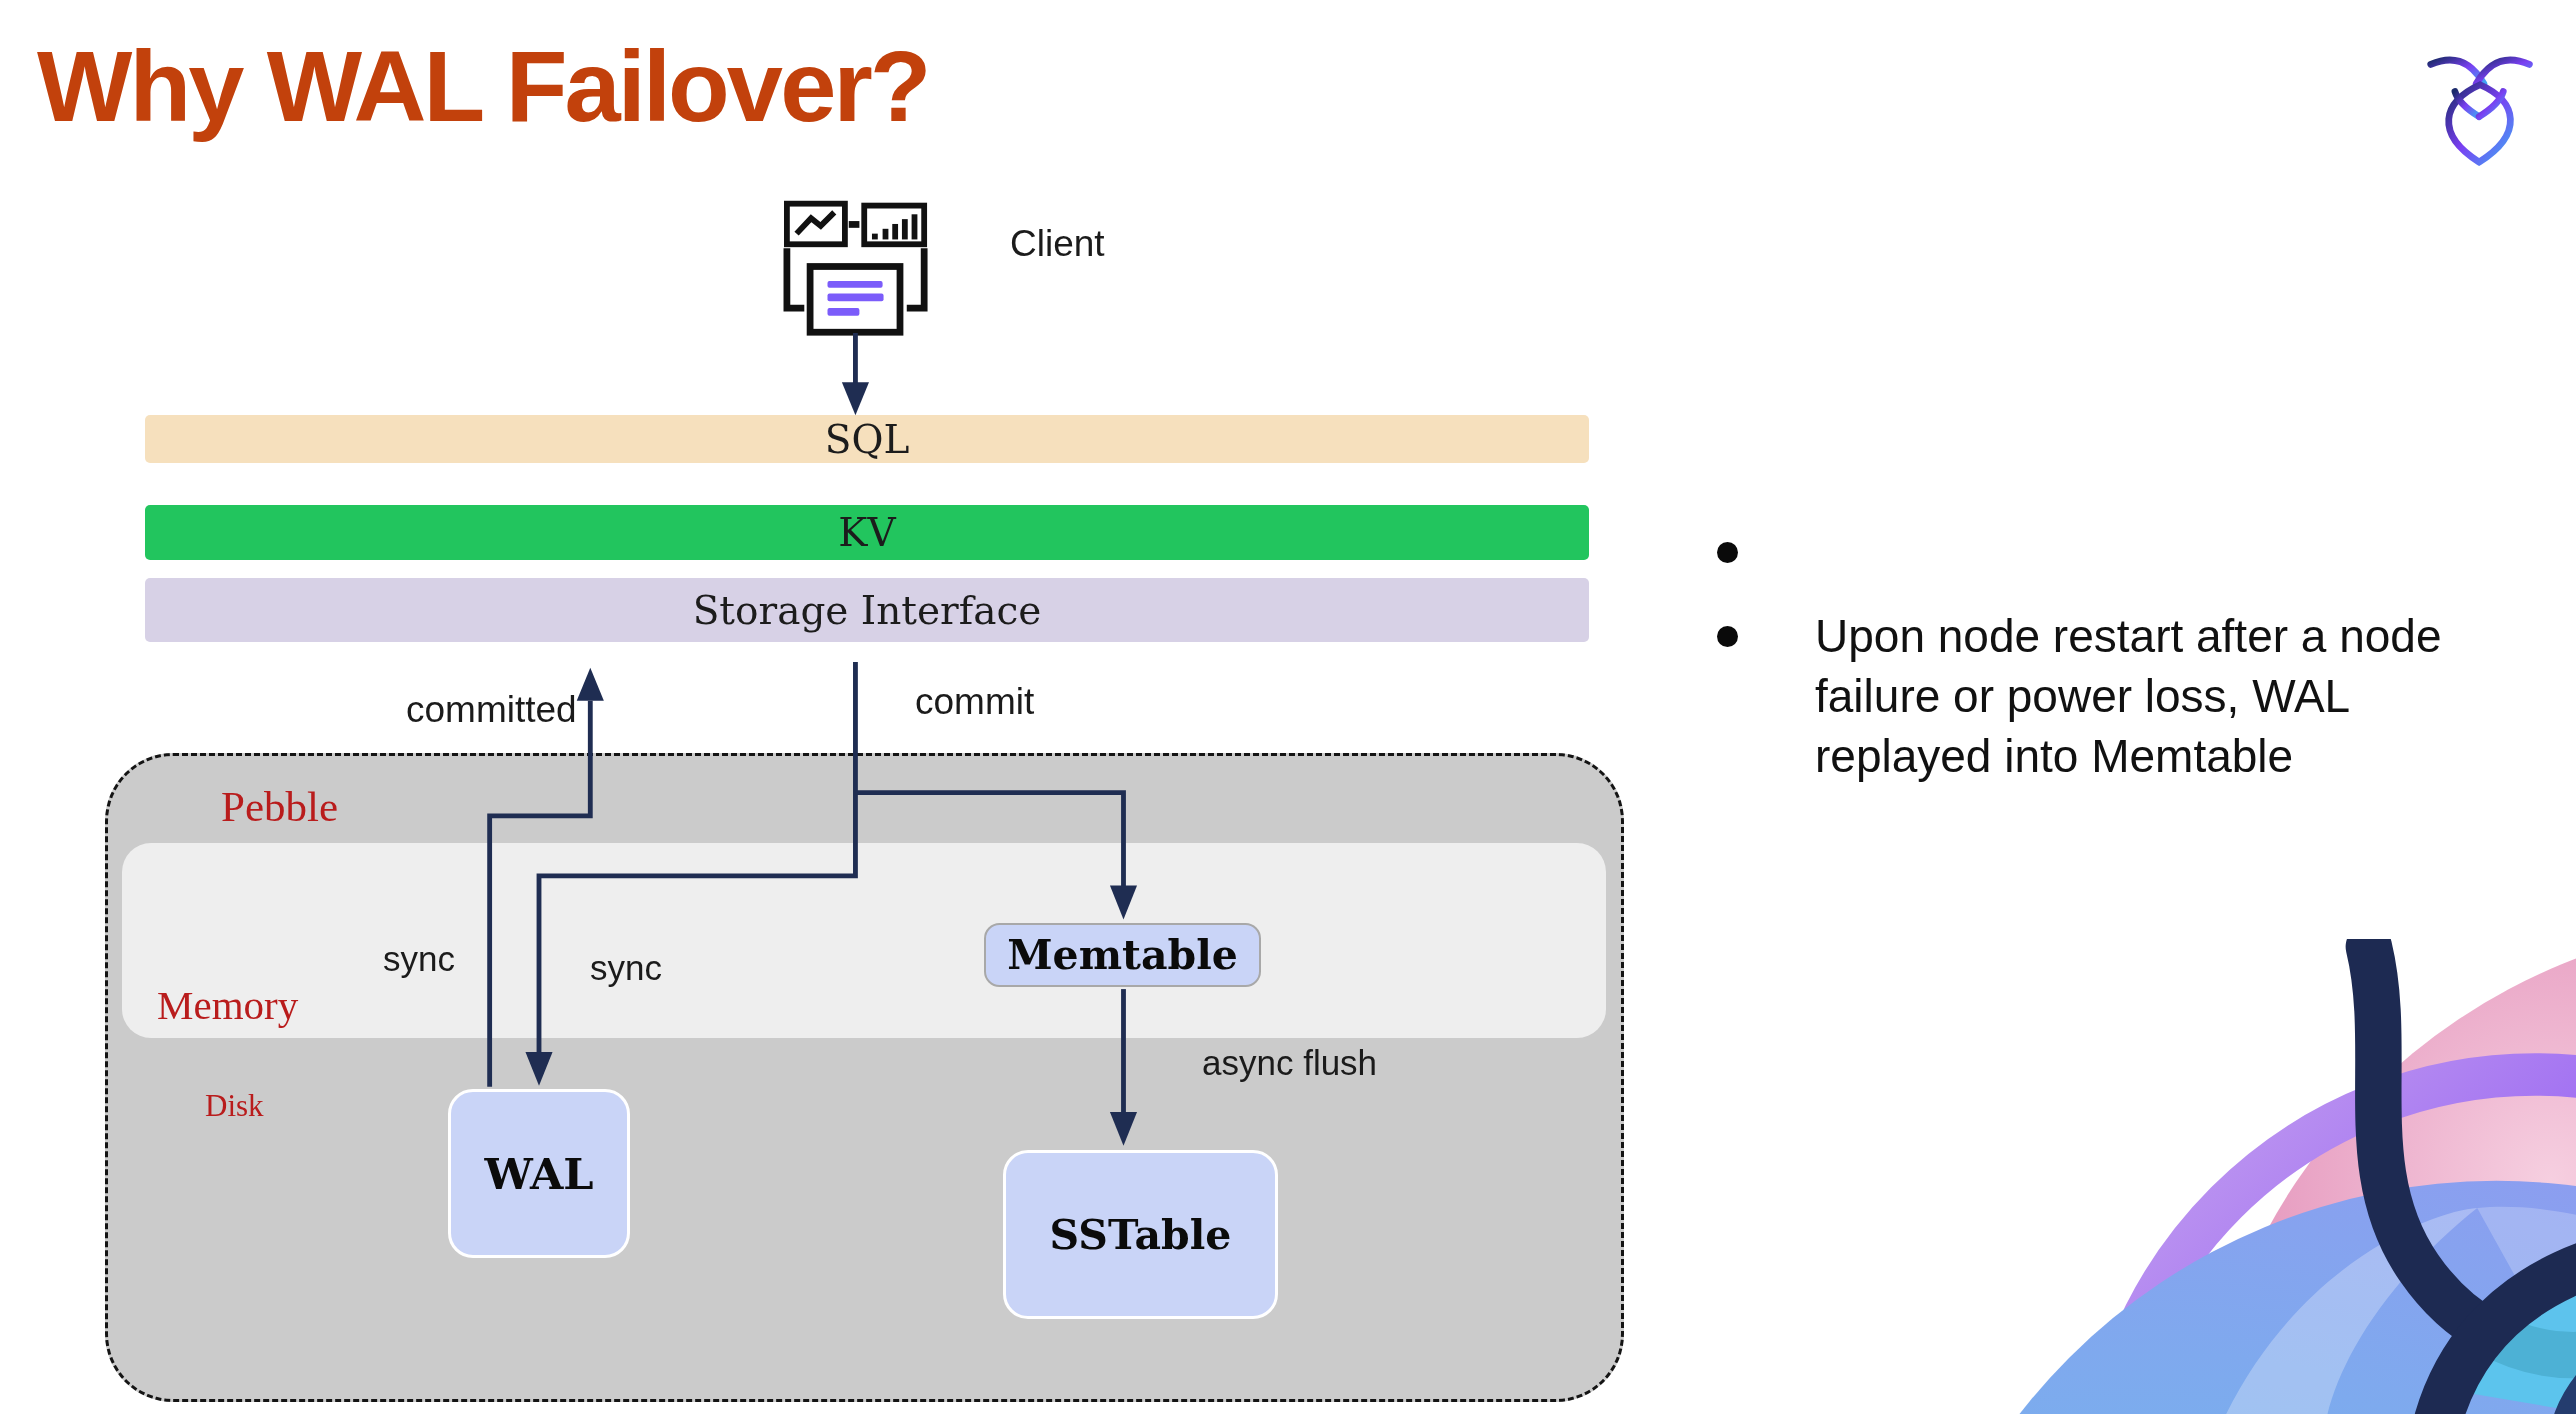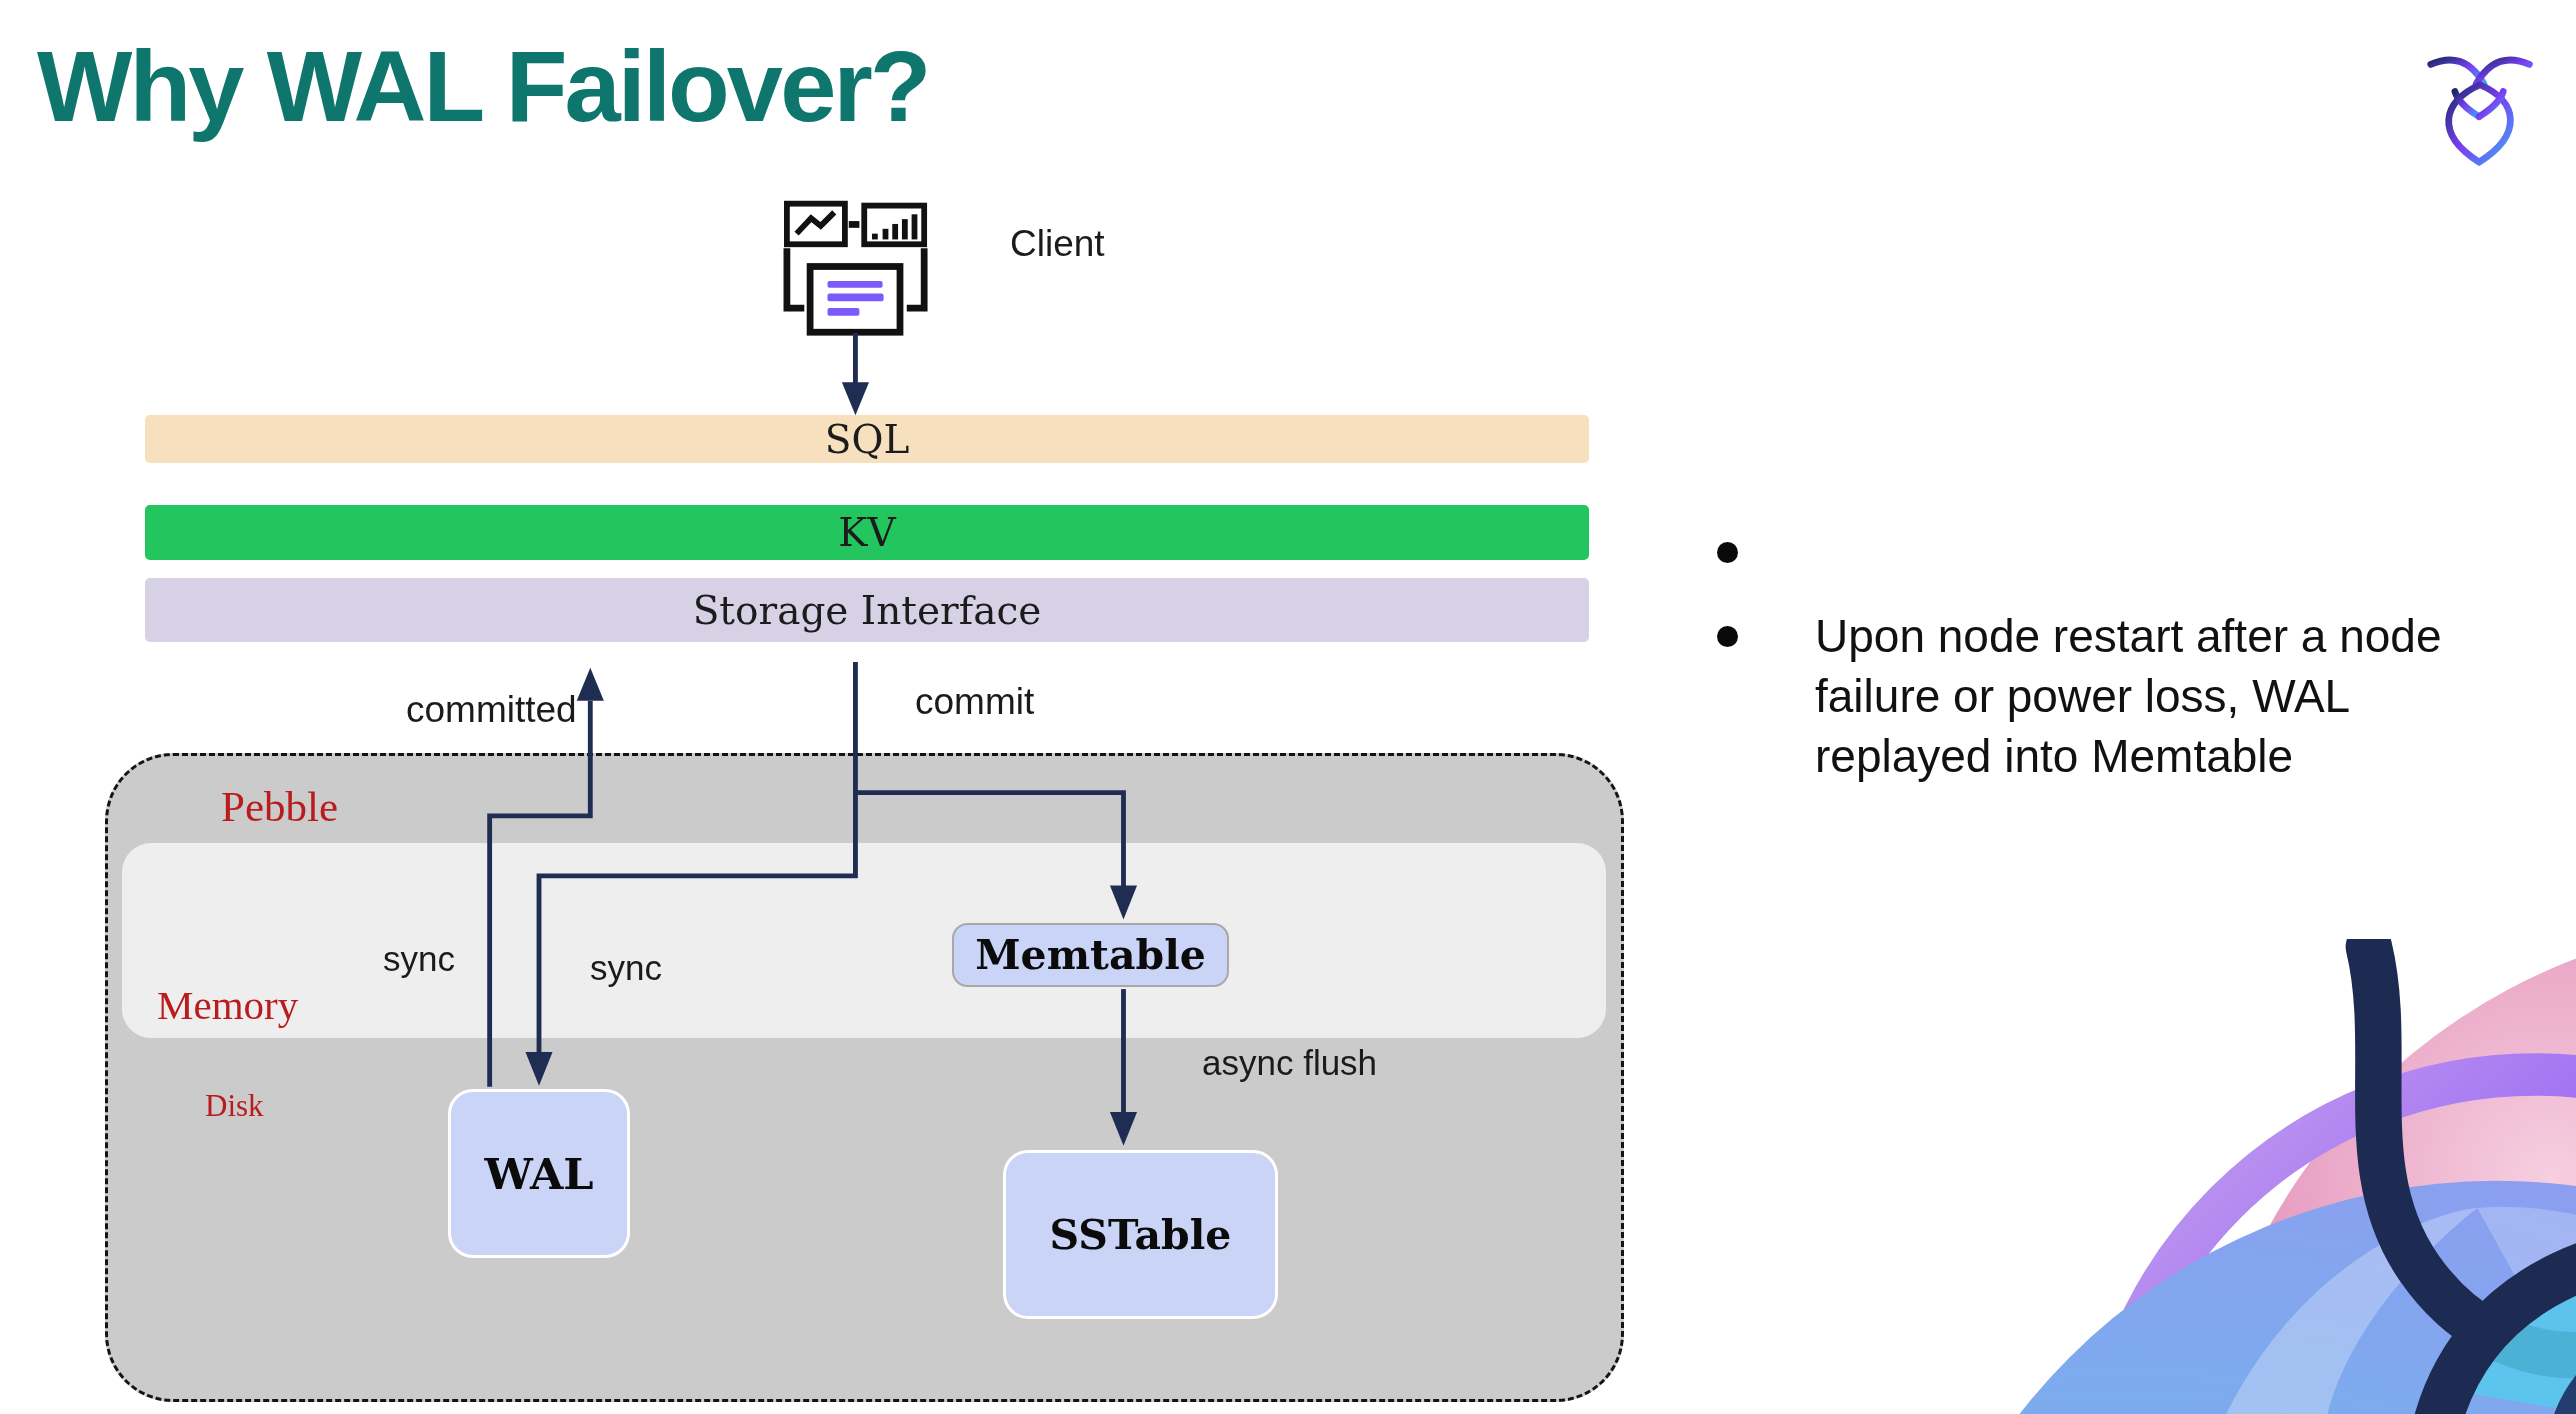--- a/index.html
+++ b/index.html
@@ -1,20 +1,20 @@
 <!DOCTYPE html>
 <html><head>
 <meta charset="utf-8">
 <style>
   html,body{margin:0;padding:0;background:#fff;}
   .slide{position:relative;width:2576px;height:1415px;background:#ffffff;overflow:hidden;
          font-family:"Liberation Sans",sans-serif;color:#1b1b1b;}
   .abs{position:absolute;}
 
-  .title{left:37px;top:29px;font-size:101px;font-weight:bold;letter-spacing:-2.9px;color:#0f766e;
+  .title{left:37px;top:29px;font-size:101px;font-weight:bold;letter-spacing:-2.9px;color:#c2410c;
          font-family:"Liberation Sans",sans-serif;}
 
   
   .bar{left:145px;width:1444px;border-radius:5px;display:flex;align-items:center;justify-content:center;
        font-family:"DejaVu Serif",serif;font-size:39px;color:#1c1c1c;}
   .bar.sql{top:415px;height:48px;background:#F6E0BD;}
   .bar.kv{top:505px;height:55px;background:#22c55e;}
   .bar.storage{top:578px;height:64px;background:#D7D1E6;}
 
   
@@ -23,21 +23,21 @@
   .memband{left:122px;top:843px;width:1484px;height:195px;background:#EEEEEE;border-radius:29px;}
   .zlabel{font-family:Liberation Serif, serif;color:#b91c1c;}
   .lbl-pebble{left:221px;top:782px;font-size:43px;}
   .lbl-memory{left:157px;top:981px;font-size:41px;}
   .lbl-disk{left:205px;top:1088px;font-size:31px;}
 
   
   .node{background:#C9D4F7;display:flex;align-items:center;justify-content:center;
         font-family:"DejaVu Serif",serif;font-weight:bold;color:#0b0b0b;box-sizing:border-box;}
   .node.wal{left:448px;top:1089px;width:182px;height:169px;border:3.9px solid #ffffff;border-radius:25px;font-size:43px;}
-  .node.memtable{left:952px;top:923px;width:277px;height:64px;border:2.9px solid #A8A8A8;border-radius:15.5px;font-size:41px;}
+  .node.memtable{left:984px;top:923px;width:277px;height:64px;border:2.9px solid #A8A8A8;border-radius:15.5px;font-size:41px;}
   .node.sstable{left:1003px;top:1150px;width:275px;height:169px;border:3.9px solid #ffffff;border-radius:25px;font-size:41px;}
 
   
   .elabel{font-family:"Liberation Sans",sans-serif;color:#1b1b1b;}
   .lbl-client{left:1010px;top:223px;font-size:37px;}
   .lbl-committed{left:406px;top:689px;font-size:37px;}
   .lbl-commit{left:915px;top:681px;font-size:37px;}
   .lbl-sync1{left:383px;top:939px;font-size:35px;}
   .lbl-sync2{left:590px;top:948px;font-size:35px;}
   .lbl-async{left:1202px;top:1043px;font-size:35px;}

